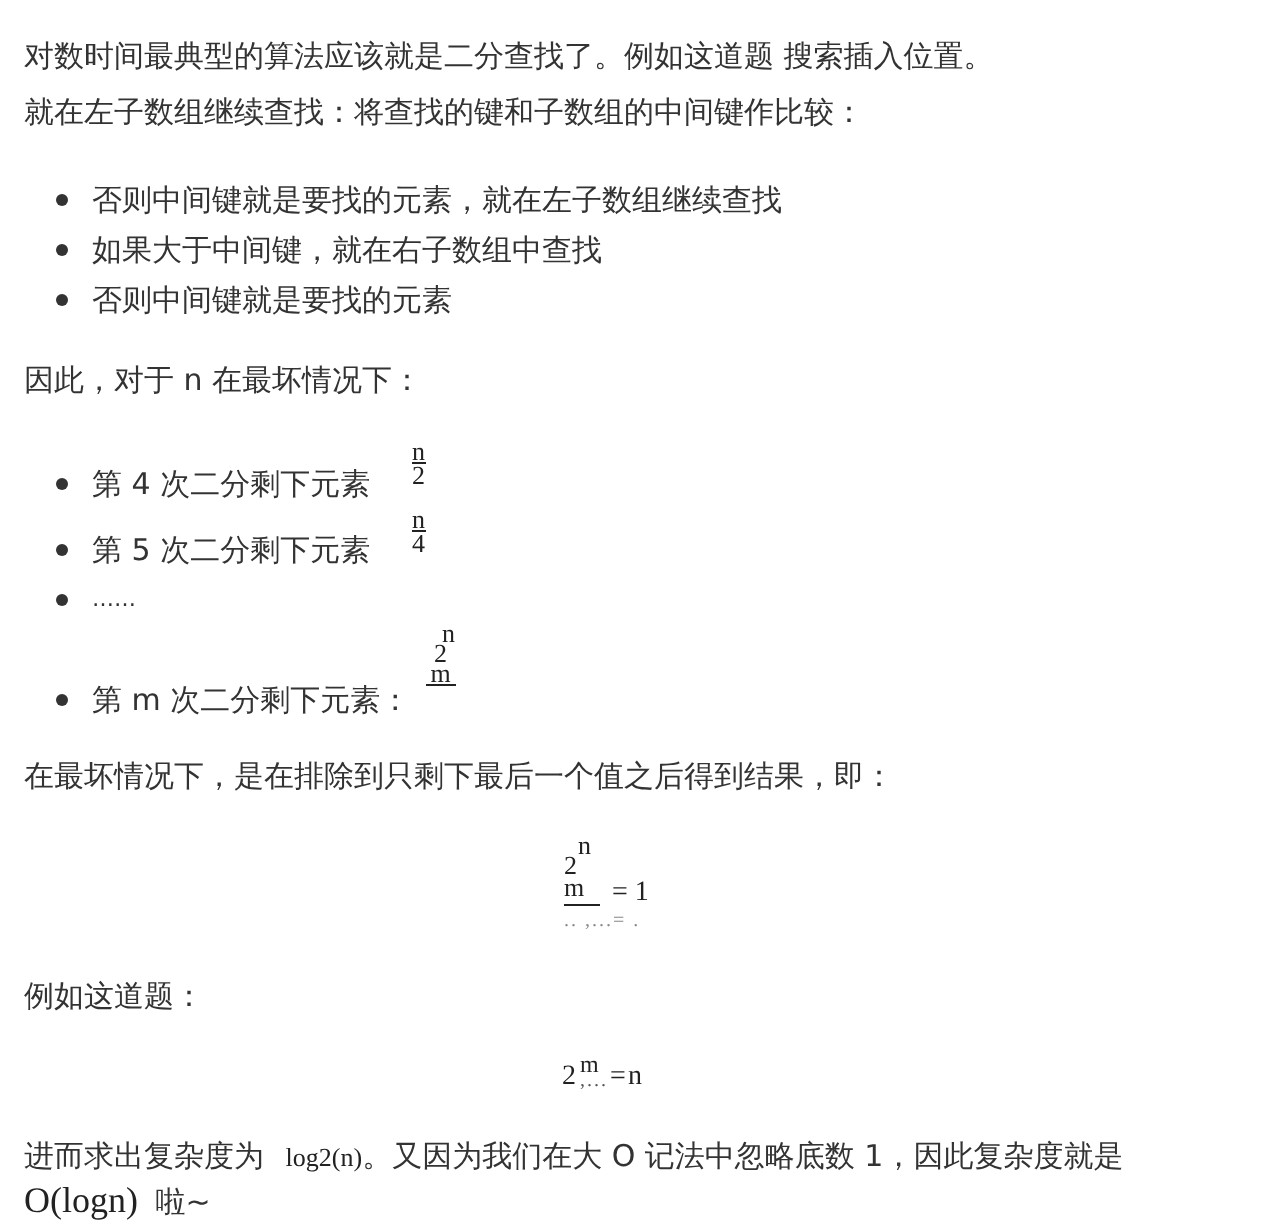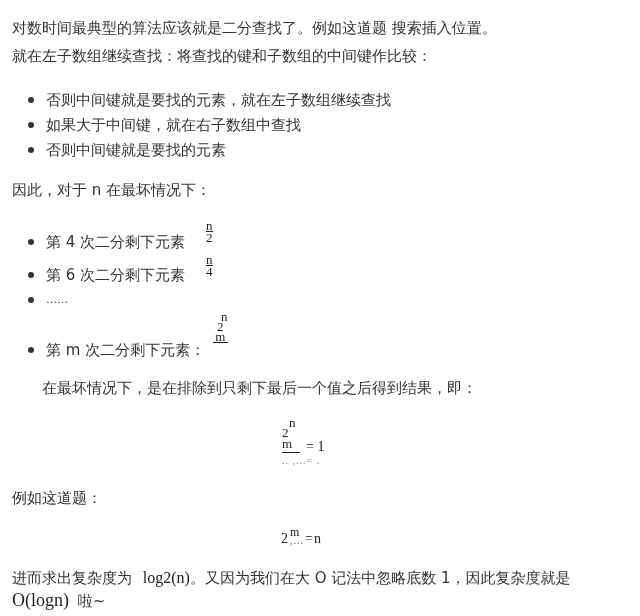--- a/index.html
+++ b/index.html
@@ -104,21 +104,21 @@
     <span class="bullet-dot"></span>
     <span class="bullet-text">第  4  次二分剩下元素</span>
   </li>
   <span class="frac" style="left:206px; top:220px;">
     <span class="num">n</span>
     <span class="den">2</span>
   </span>
 
   <li class="bullet-item" style="top:265px;">
     <span class="bullet-dot"></span>
-    <span class="bullet-text">第  6  次二分剩下元素</span>
+    <span class="bullet-text">第  5  次二分剩下元素</span>
   </li>
   <span class="frac" style="left:206px; top:254px;">
     <span class="num">n</span>
     <span class="den">4</span>
   </span>
 
   <li class="bullet-item" style="top:290px;">
     <span class="bullet-dot"></span>
     <span class="bullet-text" style="font-size:11px;">……</span>
   </li>
@@ -129,21 +129,21 @@
   </li>
   <span class="frac" style="left:213px; top:312px; line-height:10px;">
     <span class="num" style="padding-left:8px;">n</span>
     <span style="display:block;">
       <span>2</span>
     </span>
     <span class="den" style="border-top:none; border-bottom:1px solid #222;">m</span>
   </span>
 </ul>
 
-<div class="line" style="top:378px;margin-left:30px;">在最坏情况下，是在排除到只剩下最后一个值之后得到结果，即：</div>
+<div class="line" style="top:378px;">在最坏情况下，是在排除到只剩下最后一个值之后得到结果，即：</div>
 
 <div class="center-eq" style="left:282px; top:415px; width:80px; height:52px;">
   <span style="position:absolute; left:7px; top:0px; font-size:13px;">n</span>
   <span style="position:absolute; left:0px; top:10px; font-size:13px;">2</span>
   <span style="position:absolute; left:0px; top:21px; font-size:13px; border-bottom:1px solid #222; width:18px;">m</span>
   <span style="position:absolute; left:24px; top:24px; font-size:14px;">= 1</span>
   <span class="gray-dots" style="position:absolute; left:0px; top:40px;">.. ,...= .</span>
 </div>
 
 <div class="line" style="top:488px;">例如这道题：</div>
@@ -151,18 +151,18 @@
 <div class="center-eq" style="left:281px; top:525px; width:80px; height:28px;">
   <span style="position:absolute; left:0px; top:6px; font-size:14px;">2</span>
   <span style="position:absolute; left:9px; top:0px; font-size:12px;">m</span>
   <span class="gray-dots" style="position:absolute; left:9px; top:10px; color:#555;">,...</span>
   <span style="position:absolute; left:24px; top:6px; font-size:14px;">=</span>
   <span style="position:absolute; left:33px; top:6px; font-size:14px;">n</span>
 </div>
 
 <div class="line" style="top:568px;">
   <span>进而求出复杂度为</span>
-  <span class="math" style="font-size:16px; margin-left:6px;">log2(n)</span><span>。又因为我们在大 O 记法中忽略底数 1，因此复杂度就是</span>
+  <span class="math" style="font-size:13px; margin-left:6px;">log2(n)</span><span>。又因为我们在大 O 记法中忽略底数 1，因此复杂度就是</span>
 </div>
 <div class="line" style="top:590px;">
   <span class="math" style="font-size:18px;">O(logn)</span>
   <span style="margin-left:4px;">啦~</span>
 </div>
 
 </body></html>

